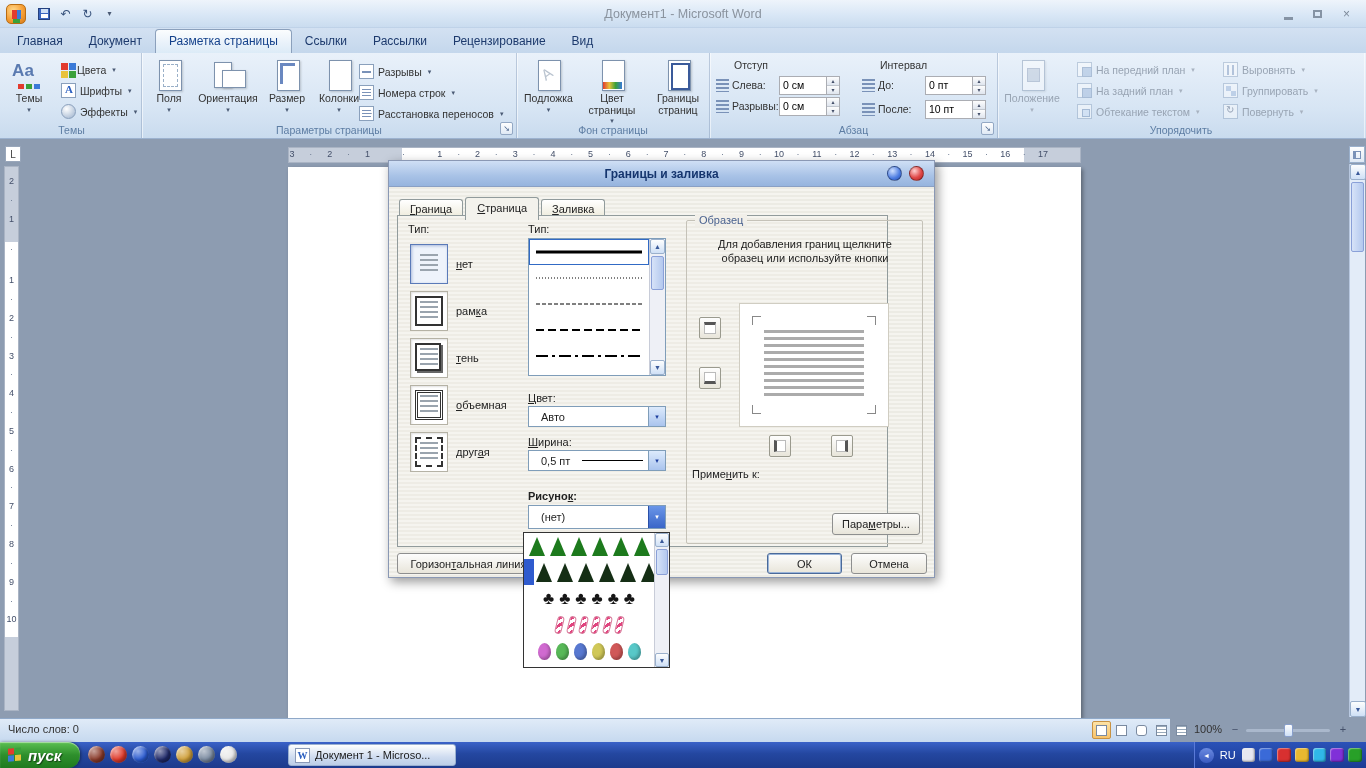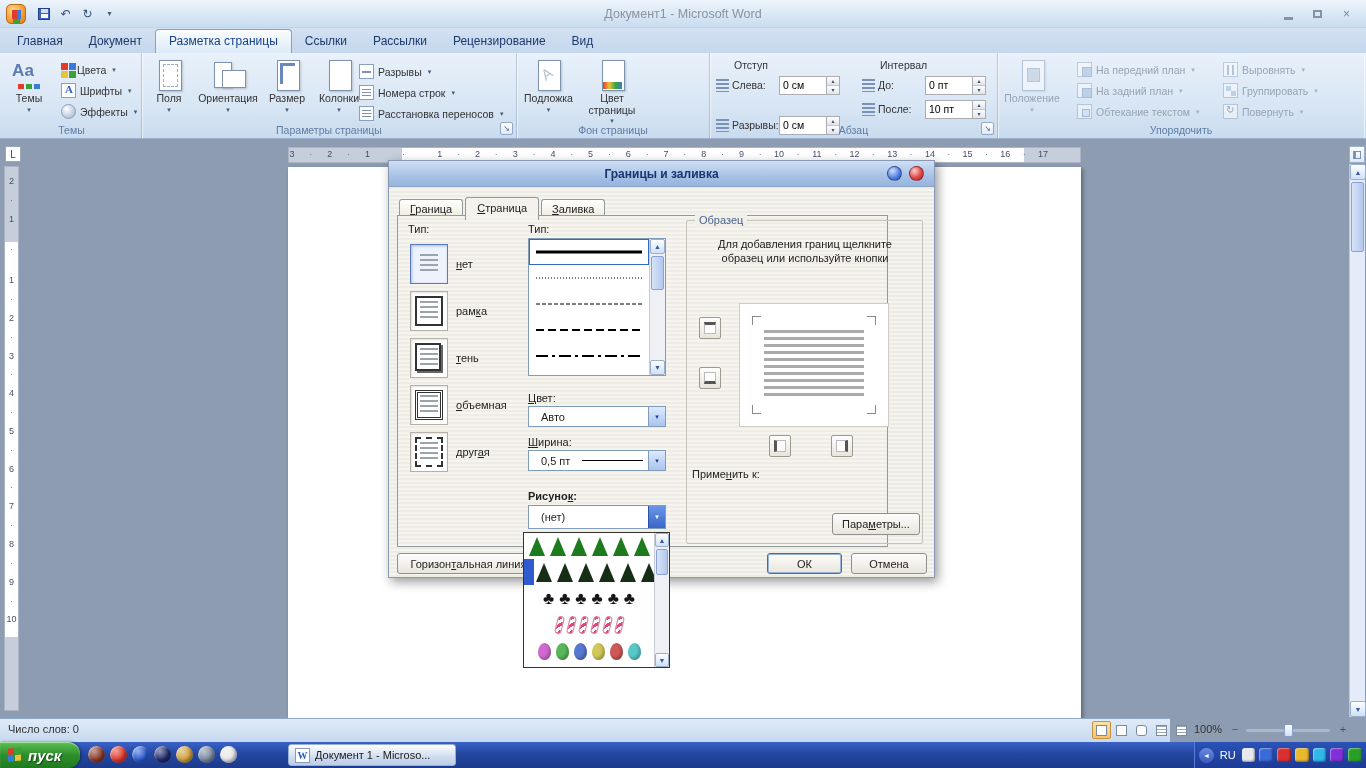--- a/index.html
+++ b/index.html
@@ -107,21 +107,21 @@
     content:''; position:absolute; left:4px; top:4px; width:8px; height:8px; background:#9ab4d8; border:1px solid #6a88b0; }
   [data-name="text-wrap-icon"]::after { content:''; position:absolute; left:4px; top:4px; width:6px; height:6px; border:1px solid #6a88b0; background:#cfe0f6; }
   [data-name="align-icon"]::after { content:''; position:absolute; left:3px; top:2px; width:9px; height:10px;
     background:repeating-linear-gradient(90deg,#7a92b8 0 2px,transparent 2px 5px); }
   [data-name="group-icon"]::after { content:''; position:absolute; left:2px; top:2px; width:5px; height:5px; background:#9ab4d8;
     box-shadow:5px 5px 0 #9ab4d8; }
   [data-name="rotate-icon"]::after { content:'↻'; position:absolute; left:2px; top:-1px; font-size:10px; color:#44506a; }
 
   
   .phead { position:absolute; font-size:10.5px; color:#333; }
-  #para-indent { position:absolute; left:6px; top:22px; display:flex; flex-direction:column; gap:20px; }
+  #para-indent { position:absolute; left:6px; top:22px; display:flex; flex-direction:column; gap:1px; }
   #para-spacing { position:absolute; left:152px; top:22px; display:flex; flex-direction:column; gap:4px; }
   .prow { display:flex; align-items:center; gap:3px; height:20px; }
   .pic { width:13px; height:13px; background:repeating-linear-gradient(180deg,#7a92b8 0 2px,transparent 2px 4px); flex:0 0 13px; }
   .plbl { font-size:10.5px; color:#333; width:44px; }
   .spin { display:flex; height:19px; }
   .sval { width:48px; background:#fff; border:1px solid #abadb3; font-size:10.5px; display:flex; align-items:center; padding:0 3px; }
   .sbtns { width:13px; display:flex; flex-direction:column; border:1px solid #abadb3; border-left:none; }
   .sb { flex:1; font-size:6px; line-height:8px; text-align:center; color:#44506a; background:linear-gradient(#fdfdfd,#dfe5ee); }
   .sb + .sb { border-top:1px solid #c0c6ce; }
 
@@ -414,20 +414,24 @@
     <div class="bigrow" id="pb-big">
         <div class="bigbtn" data-name="watermark-button">
           <span class="bic" data-name="watermark-icon"></span>
           <span class="blbl" data-name="watermark-label">Подложка</span>
           <span class="dda" data-name="dropdown-arrow-icon">▾</span>
         </div>
         <div class="bigbtn" data-name="page-color-button">
           <span class="bic" data-name="page-color-icon"></span>
           <span class="blbl" data-name="page-color-label">Цвет страницы</span>
           <span class="dda" data-name="dropdown-arrow-icon">▾</span>
+        </div>
+        <div class="bigbtn" data-name="page-borders-button">
+          <span class="bic" data-name="page-borders-icon"></span>
+          <span class="blbl" data-name="page-borders-label">Границы страниц</span>
         </div>
       </div>
     <div class="gcap" data-name="group-caption-page-background">Фон страницы</div>
   </div>
 
   <div class="rgroup" id="g-paragraph" data-name="ribbon-group-paragraph">
     <div class="phead" style="left:24px; top:6px;" data-name="indent-header">Отступ</div>
     <div class="phead" style="left:170px; top:6px;" data-name="spacing-header">Интервал</div>
     <div id="para-indent">
         <div class="prow" data-name="indent-left-row">

